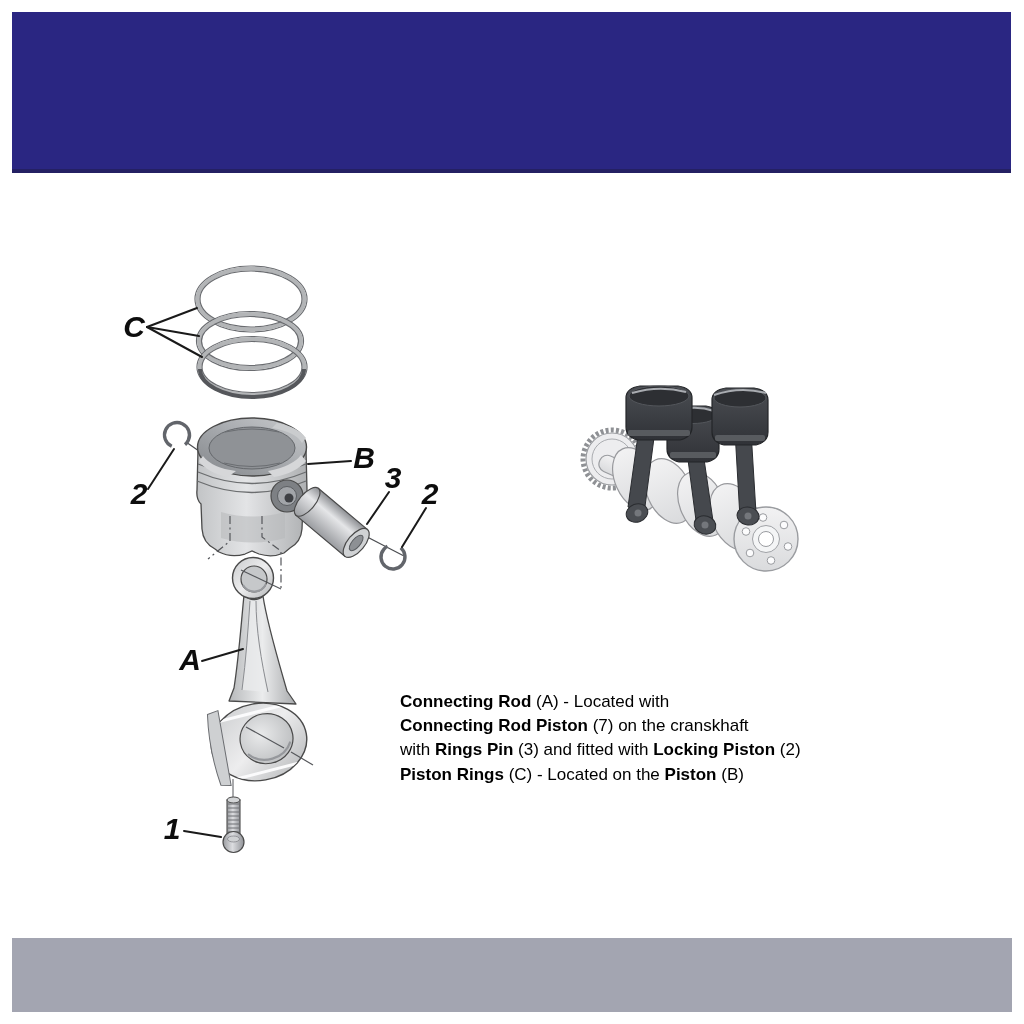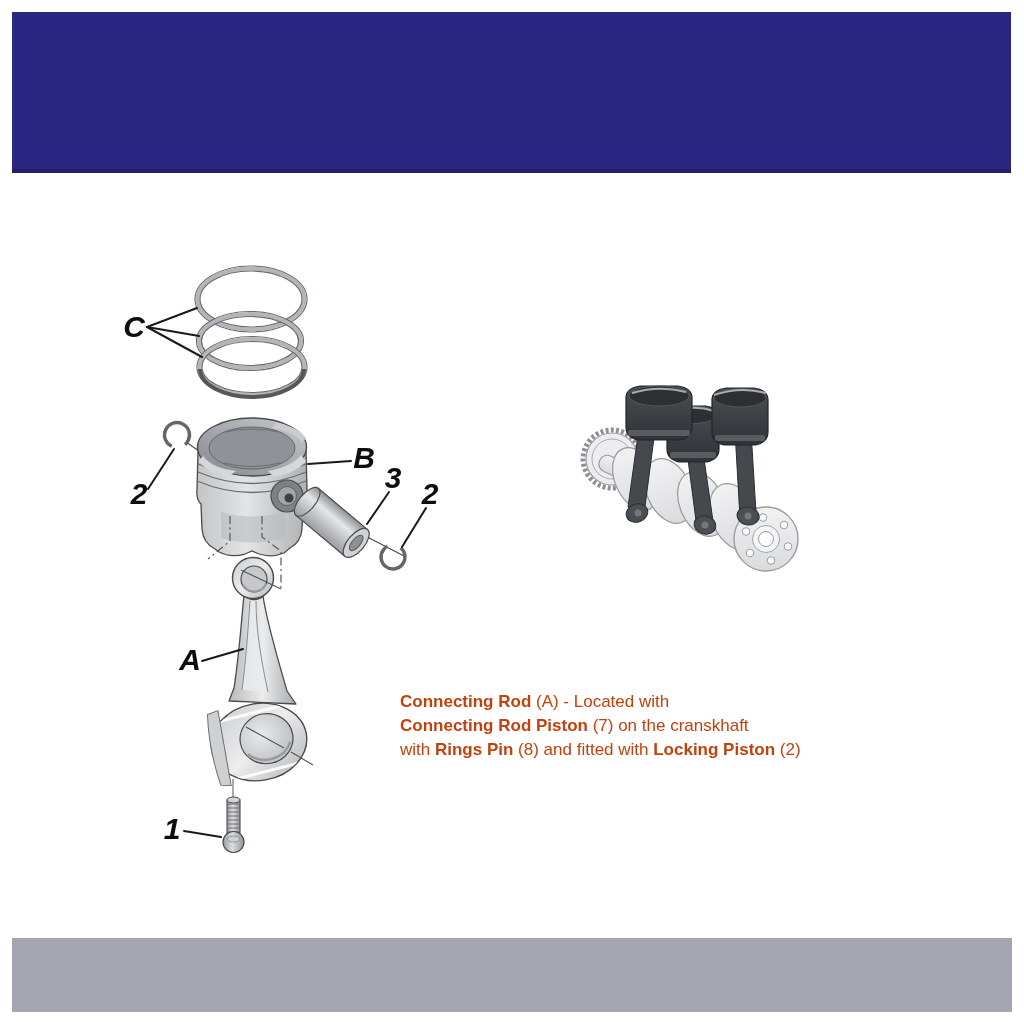--- a/index.html
+++ b/index.html
@@ -3,21 +3,21 @@
 <meta charset="utf-8">
 <style>
   html,body{margin:0;padding:0;}
   body{
     width:1024px;height:1024px;position:relative;background:#ffffff;
     font-family:"Liberation Sans",sans-serif;overflow:hidden;
   }
   #scene{position:absolute;left:0;top:0;width:1024px;height:1024px;}
   .desc{
     position:absolute;left:400px;top:690px;
-    font-size:17px;line-height:24.2px;color:#c2410c;white-space:nowrap;
+    font-size:17px;line-height:24.2px;color:#000000;white-space:nowrap;
   }
   .desc .b{font-weight:700;}
   text.plabel{
     font-family:"Liberation Sans",sans-serif;
     font-weight:700;font-style:italic;font-size:30px;fill:#0d0d0d;
     text-anchor:middle;
   }
 </style>
 </head>
 <body>
@@ -241,14 +241,15 @@
       <ellipse cx="740" cy="398" rx="26" ry="9" fill="#2d2f33" stroke="#53565b" stroke-width="1"></ellipse>
       <path d="M714,395 Q740,386 766,393" fill="none" stroke="#a9acb1" stroke-width="2"></path>
       <rect x="715" y="435" width="50" height="6" rx="2" fill="#5c5f64" opacity="0.9"></rect>
     </g>
   </g>
 </svg>
 
 <div class="desc">
   <div><span class="b">Connecting Rod</span><span> (A) - Located with</span></div>
   <div><span class="b">Connecting Rod Piston</span><span> (7) on the cranskhaft</span></div>
-  <div><span>with </span><span class="b">Rings Pin</span><span> (8) and fitted with </span><span class="b">Locking Piston</span><span> (2)</span></div>
+  <div><span>with </span><span class="b">Rings Pin</span><span> (3) and fitted with </span><span class="b">Locking Piston</span><span> (2)</span></div>
+  <div><span class="b">Piston Rings</span><span> (C) - Located on the </span><span class="b">Piston</span><span> (B)</span></div>
 </div>
 
 </body></html>

